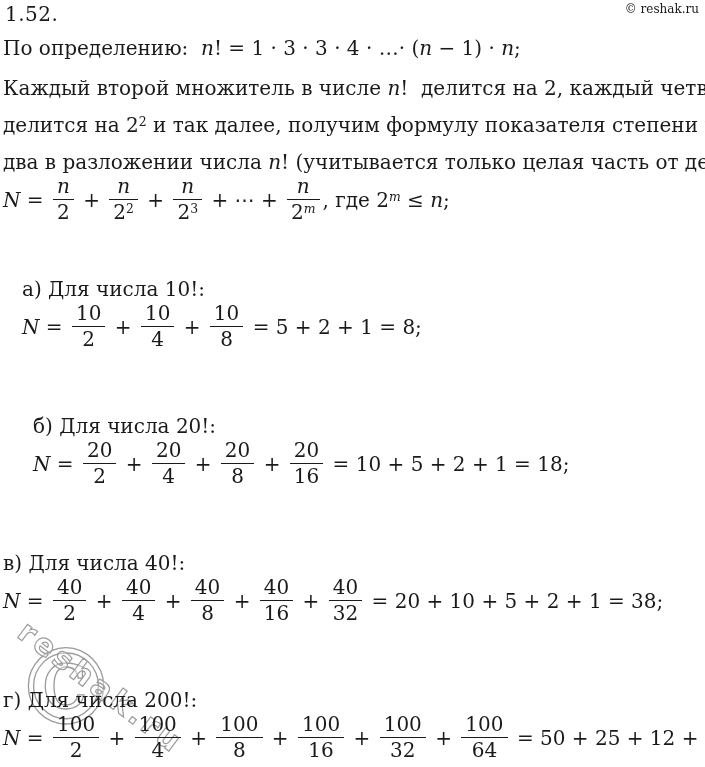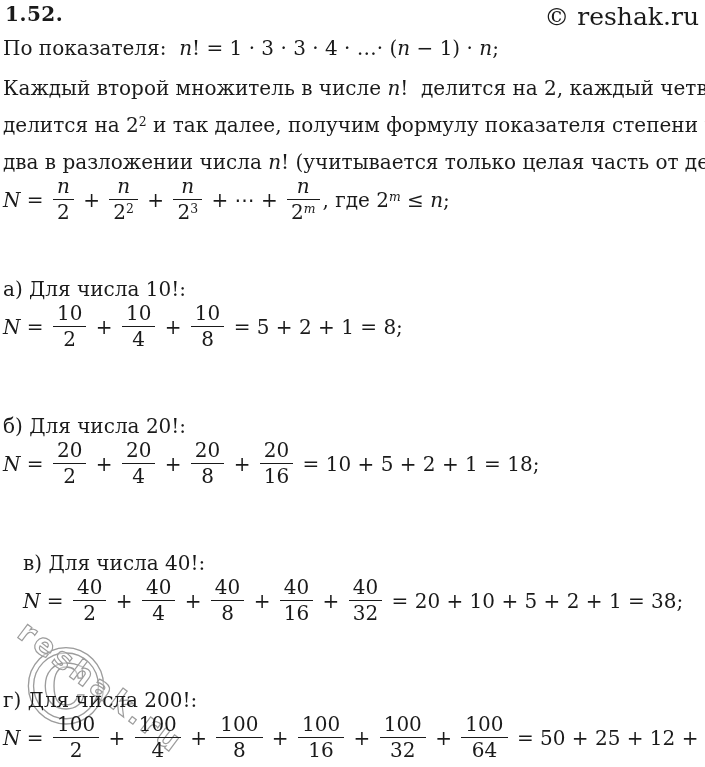--- a/index.html
+++ b/index.html
@@ -5,22 +5,22 @@
   *{box-sizing:border-box}
   html,body{margin:0;padding:0}
   body{
     width:705px;height:767px;position:relative;overflow:hidden;
     background:#ffffff;color:#1a1a1a;
     font-family:"DejaVu Serif","Liberation Serif",serif;
   }
   .page{position:absolute;inset:0}
 
   .header{position:absolute;top:2px;left:5px;right:6px;display:flex;justify-content:space-between;align-items:flex-start}
-  .problem-number{font-weight:700;font-size:20px;letter-spacing:0.5px}
-  .site-credit{font-size:25px}
+  .problem-number{font-weight:400;font-size:20px;letter-spacing:0.5px}
+  .site-credit{font-size:12px}
 
   .line{position:absolute;left:3px;right:0;font-size:20px;white-space:pre}
   #line1{top:36px}
   #para{top:70px;line-height:37px}
   #formula{top:172px;line-height:56px}
 
   .section{position:absolute;left:3px;right:0}
   .sec-label{font-size:20px;line-height:24px;white-space:pre}
   .equation{font-size:20px;line-height:52px;white-space:pre}
 
@@ -52,36 +52,36 @@
   <div class="watermark">
     <span class="wm-symbol">©</span>
     <span class="wm-text">reshak.ru</span>
   </div>
 
   <div class="header">
     <span class="problem-number">1.52.</span>
     <span class="site-credit">© reshak.ru</span>
   </div>
 
-  <div class="line" id="line1"><span class="tok">По показателя:  </span><span class="tok mvar">n</span><span class="tok">! = 1 · 3 · 3 · 4 · …· (</span><span class="tok mvar">n</span><span class="tok"> − 1) · </span><span class="tok mvar">n</span><span class="tok">;</span></div>
+  <div class="line" id="line1"><span class="tok">По определению:  </span><span class="tok mvar">n</span><span class="tok">! = 1 · 3 · 3 · 4 · …· (</span><span class="tok mvar">n</span><span class="tok"> − 1) · </span><span class="tok mvar">n</span><span class="tok">;</span></div>
 
   <div class="line" id="para"><span class="tok">Каждый второй множитель в числе </span><span class="tok mvar">n</span><span class="tok">!  делится на 2, каждый четвертый</span><br><span class="tok">делится на 2</span><sup class="tsup">2</sup><span class="tok"> и так далее, получим формулу показателя степени числа</span><br><span class="tok">два в разложении числа </span><span class="tok mvar">n</span><span class="tok">! (учитывается только целая часть от деления):</span></div>
 
   <div class="line" id="formula"><span class="tok mvar">N</span><span class="tok"> = </span><span class="frac"><span class="fnum mvar">n</span><span class="fden">2</span></span><span class="tok"> + </span><span class="frac"><span class="fnum mvar">n</span><span class="fden">2<sup class="tsup">2</sup></span></span><span class="tok"> + </span><span class="frac"><span class="fnum mvar">n</span><span class="fden">2<sup class="tsup">3</sup></span></span><span class="tok"> + ⋯ + </span><span class="frac"><span class="fnum mvar">n</span><span class="fden">2<sup class="tsup mvar">m</sup></span></span><span class="tok">, где 2</span><sup class="tsup mvar">m</sup><span class="tok"> ≤ </span><span class="tok mvar">n</span><span class="tok">;</span></div>
 
   <div id="sections">
-      <div class="section" style="top: 277px;">
+      <div class="section" style="top: 277px; margin-left: 19px;">
         <div class="sec-label">а) Для числа 10!:</div>
         <div class="equation"><span class="tok mvar">N</span><span class="tok"> = </span><span class="frac"><span class="fnum">10</span><span class="fden">2</span></span><span class="tok"> + </span><span class="frac"><span class="fnum">10</span><span class="fden">4</span></span><span class="tok"> + </span><span class="frac"><span class="fnum">10</span><span class="fden">8</span></span><span class="tok"> = 5 + 2 + 1 = 8;</span></div>
       </div>
-      <div class="section" style="top: 414px;">
+      <div class="section" style="top: 414px; margin-left: 30px;">
         <div class="sec-label">б) Для числа 20!:</div>
         <div class="equation"><span class="tok mvar">N</span><span class="tok"> = </span><span class="frac"><span class="fnum">20</span><span class="fden">2</span></span><span class="tok"> + </span><span class="frac"><span class="fnum">20</span><span class="fden">4</span></span><span class="tok"> + </span><span class="frac"><span class="fnum">20</span><span class="fden">8</span></span><span class="tok"> + </span><span class="frac"><span class="fnum">20</span><span class="fden">16</span></span><span class="tok"> = 10 + 5 + 2 + 1 = 18;</span></div>
       </div>
-      <div class="section" style="top: 551px; margin-left: 20px;">
+      <div class="section" style="top: 551px;">
         <div class="sec-label">в) Для числа 40!:</div>
         <div class="equation"><span class="tok mvar">N</span><span class="tok"> = </span><span class="frac"><span class="fnum">40</span><span class="fden">2</span></span><span class="tok"> + </span><span class="frac"><span class="fnum">40</span><span class="fden">4</span></span><span class="tok"> + </span><span class="frac"><span class="fnum">40</span><span class="fden">8</span></span><span class="tok"> + </span><span class="frac"><span class="fnum">40</span><span class="fden">16</span></span><span class="tok"> + </span><span class="frac"><span class="fnum">40</span><span class="fden">32</span></span><span class="tok"> = 20 + 10 + 5 + 2 + 1 = 38;</span></div>
       </div>
       <div class="section" style="top: 688px;">
         <div class="sec-label">г) Для числа 200!:</div>
         <div class="equation"><span class="tok mvar">N</span><span class="tok"> = </span><span class="frac"><span class="fnum">100</span><span class="fden">2</span></span><span class="tok"> + </span><span class="frac"><span class="fnum">100</span><span class="fden">4</span></span><span class="tok"> + </span><span class="frac"><span class="fnum">100</span><span class="fden">8</span></span><span class="tok"> + </span><span class="frac"><span class="fnum">100</span><span class="fden">16</span></span><span class="tok"> + </span><span class="frac"><span class="fnum">100</span><span class="fden">32</span></span><span class="tok"> + </span><span class="frac"><span class="fnum">100</span><span class="fden">64</span></span><span class="tok"> = 50 + 25 + 12 + 6 + 3 + 1 = 97;</span></div>
       </div>
     </div>
 
 </div>

